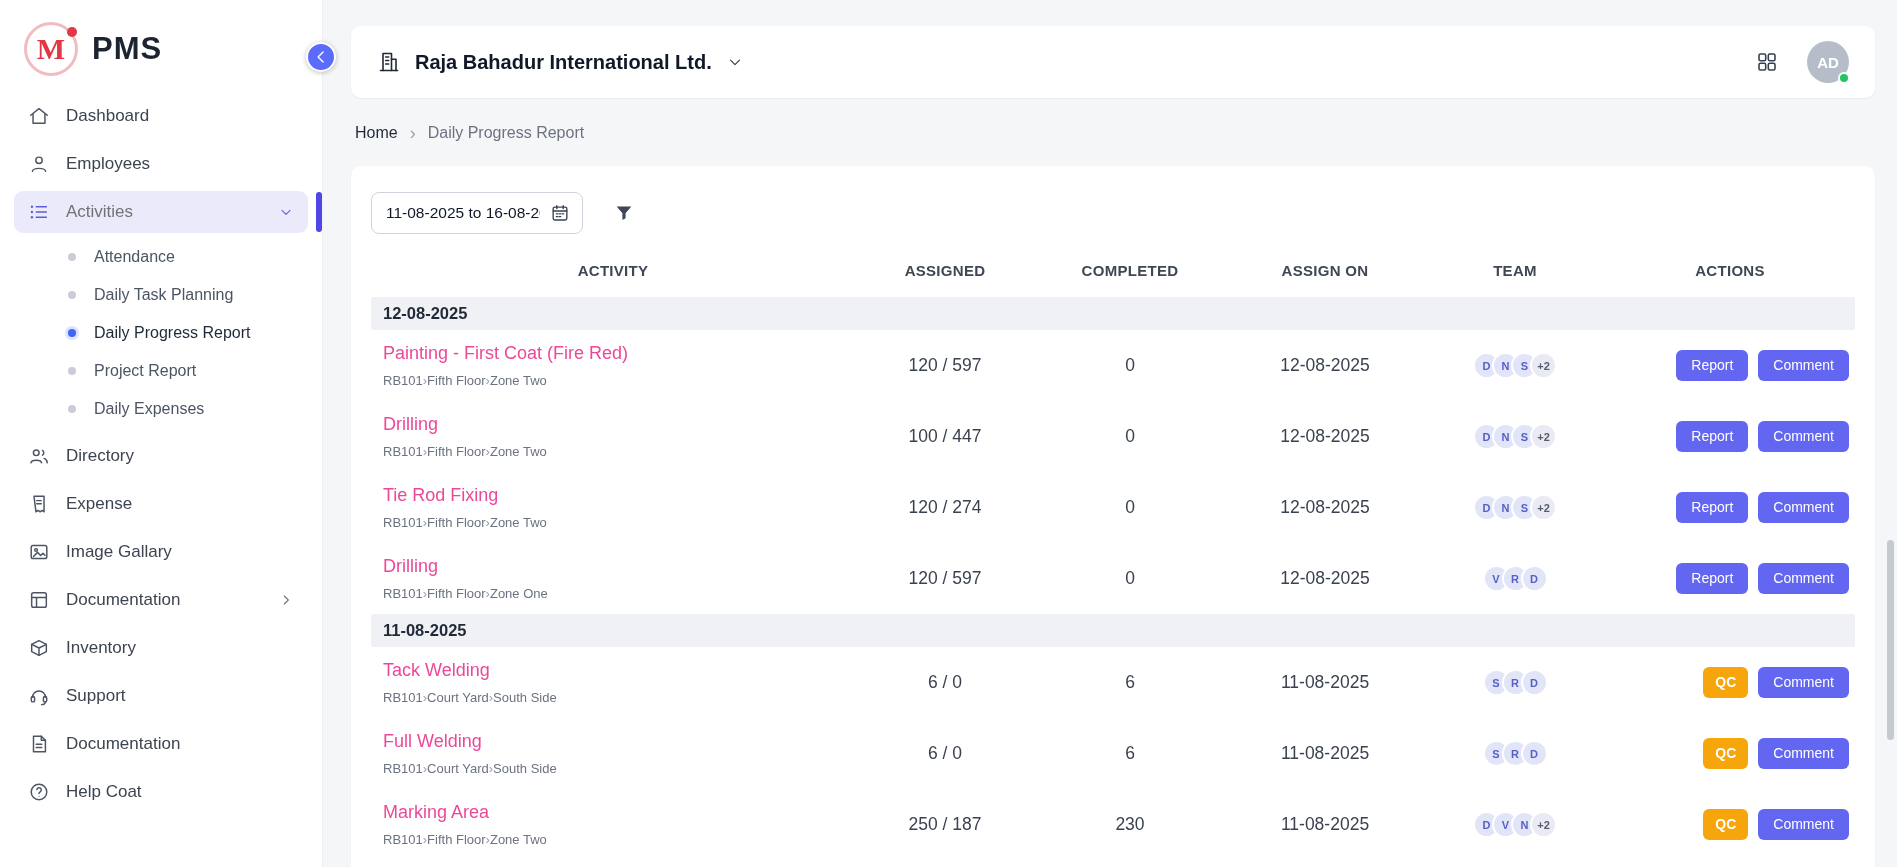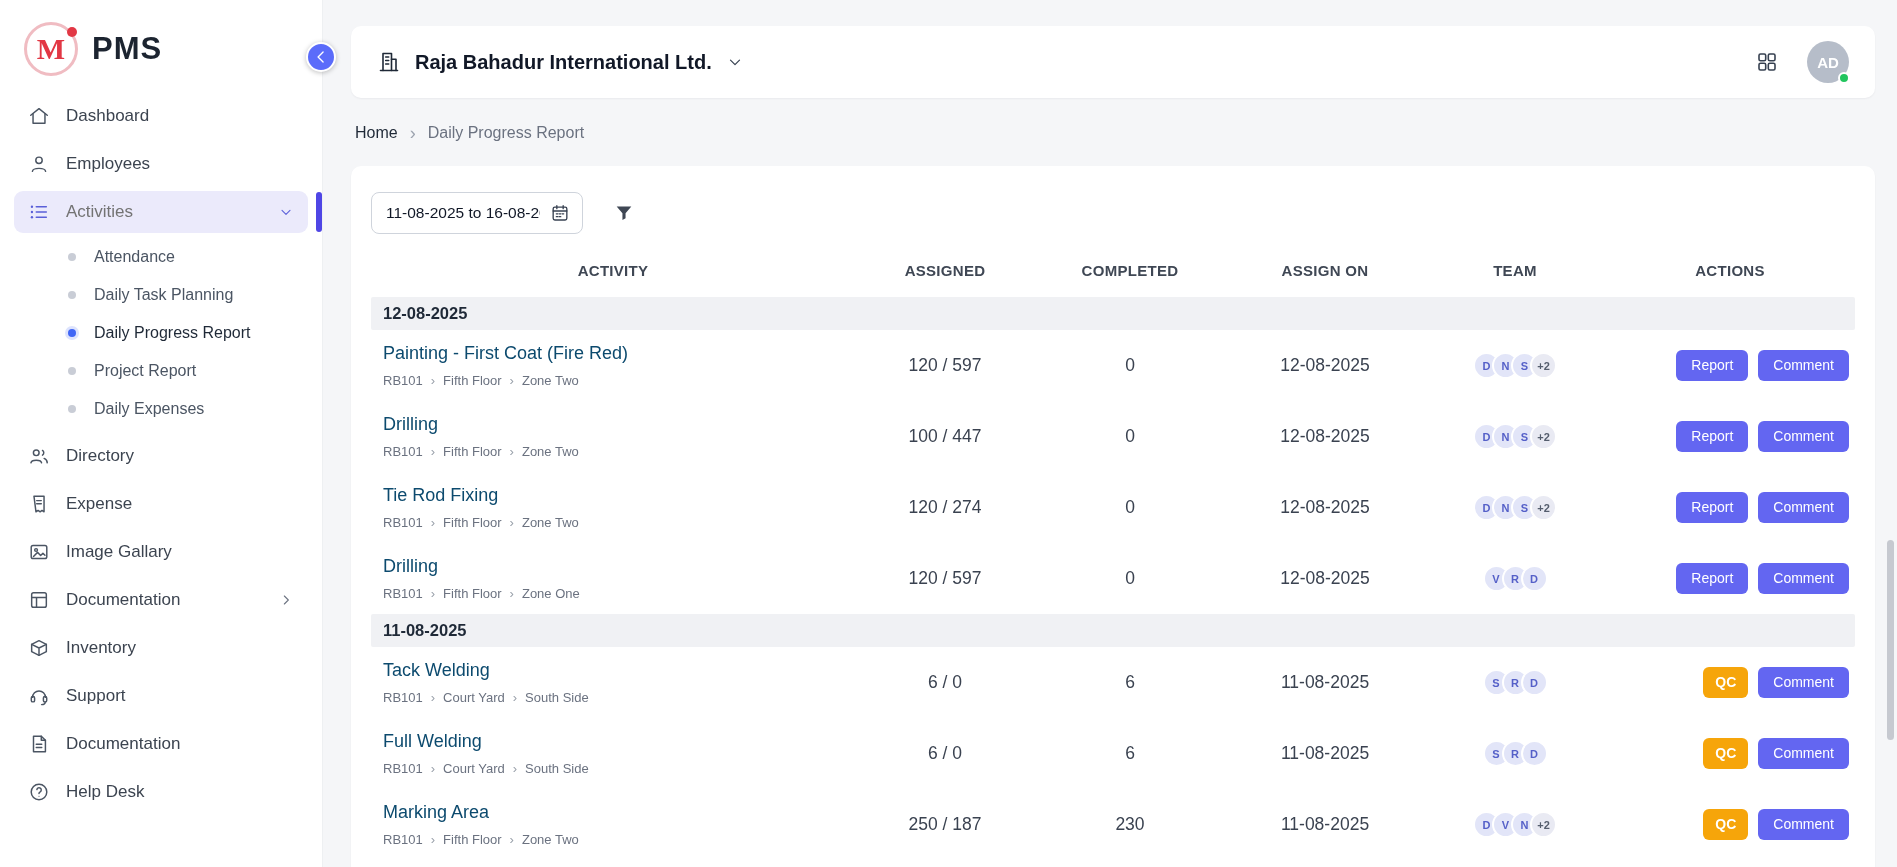--- a/index.html
+++ b/index.html
@@ -69,22 +69,22 @@
   .date-input input { border:none; outline:none; flex:1; min-width:0; font-size:15.5px; color:#111827; font-family:inherit; background:transparent; }
   .date-input .cal { color:#374151; }
   .funnel { color:#3f4754; cursor:pointer; }
 
   .thead, .trow { display:grid; grid-template-columns: 1fr 180px 190px 200px 180px 250px; align-items:center; }
   .thead { padding:4px 0 18px; }
   .th { text-align:center; font-size:15px; font-weight:700; color:#3f4754; letter-spacing:.3px; }
   .group-row { background:#f0f1f4; padding:7px 12px; font-size:16.5px; font-weight:700; color:#1f2937; border-radius:2px; }
   .trow { padding:13px 0; }
   .cell.activity { padding-left:12px; }
-  .act-name { font-size:18px; color:#0c4a6e; }
-  .act-path { margin-top:9px; display:flex; align-items:center; gap:8px; font-size:13px; color:#6b7280; }
+  .act-name { font-size:18px; color:#ec4899; }
+  .act-path { margin-top:9px; display:flex; align-items:center; gap:0; font-size:13px; color:#6b7280; }
   .path-sep { color:#9aa1ab; font-size:13px; line-height:1; }
   .cell.num { text-align:center; font-size:17.5px; color:#3a4250; }
   .cell.team { display:flex; justify-content:center; }
   .tavatar { width:27px; height:27px; border-radius:50%; background:var(--chip-bg,#e2e5f8); color:var(--chip-text,#5560c8); font-size:11px; font-weight:700; display:flex; align-items:center; justify-content:center; border:2px solid #fff; margin-left:-8px; cursor:pointer; }
   .tavatar:first-child { margin-left:0; }
   .tavatar.more { background:#e9eaf3; color:#555e6e; }
   .cell.actions { display:flex; justify-content:flex-end; gap:10px; padding-right:6px; }
   .btn { border:none; border-radius:6px; color:#fff; font-size:14px; font-family:inherit; cursor:pointer; padding:7px 15px; line-height:1.2; }
   .btn-primary { background:var(--accent,#6366f1); }
   .btn-qc { background:var(--qc,#f6a50a); font-weight:700; padding:7px 12px; }
@@ -236,21 +236,21 @@
           <span class="nav-label">Documentation</span>
         </div>
         <div class="nav-item">
           <span class="nav-icon">
             <svg viewBox="0 0 24 24" fill="none" stroke="currentColor" stroke-width="1.6" stroke-linecap="round" stroke-linejoin="round">
               <circle cx="12" cy="12" r="8.5"></circle>
               <path d="M9.7 9.3a2.4 2.4 0 1 1 3.6 2.5c-.9.5-1.3 1-1.3 1.8"></path>
               <circle cx="12" cy="16.6" r=".6" fill="currentColor" stroke="none"></circle>
             </svg>
           </span>
-          <span class="nav-label">Help Desk</span>
+          <span class="nav-label">Help Coat</span>
         </div>
       </nav>
   </aside>
 
   <button class="collapse-btn">
     <span class="icon-20">
         <svg viewBox="0 0 24 24" fill="none" stroke="currentColor" stroke-width="1.6" stroke-linecap="round" stroke-linejoin="round">
           <path d="M14.5 6l-6 6 6 6"></path>
         </svg>
       </span>

